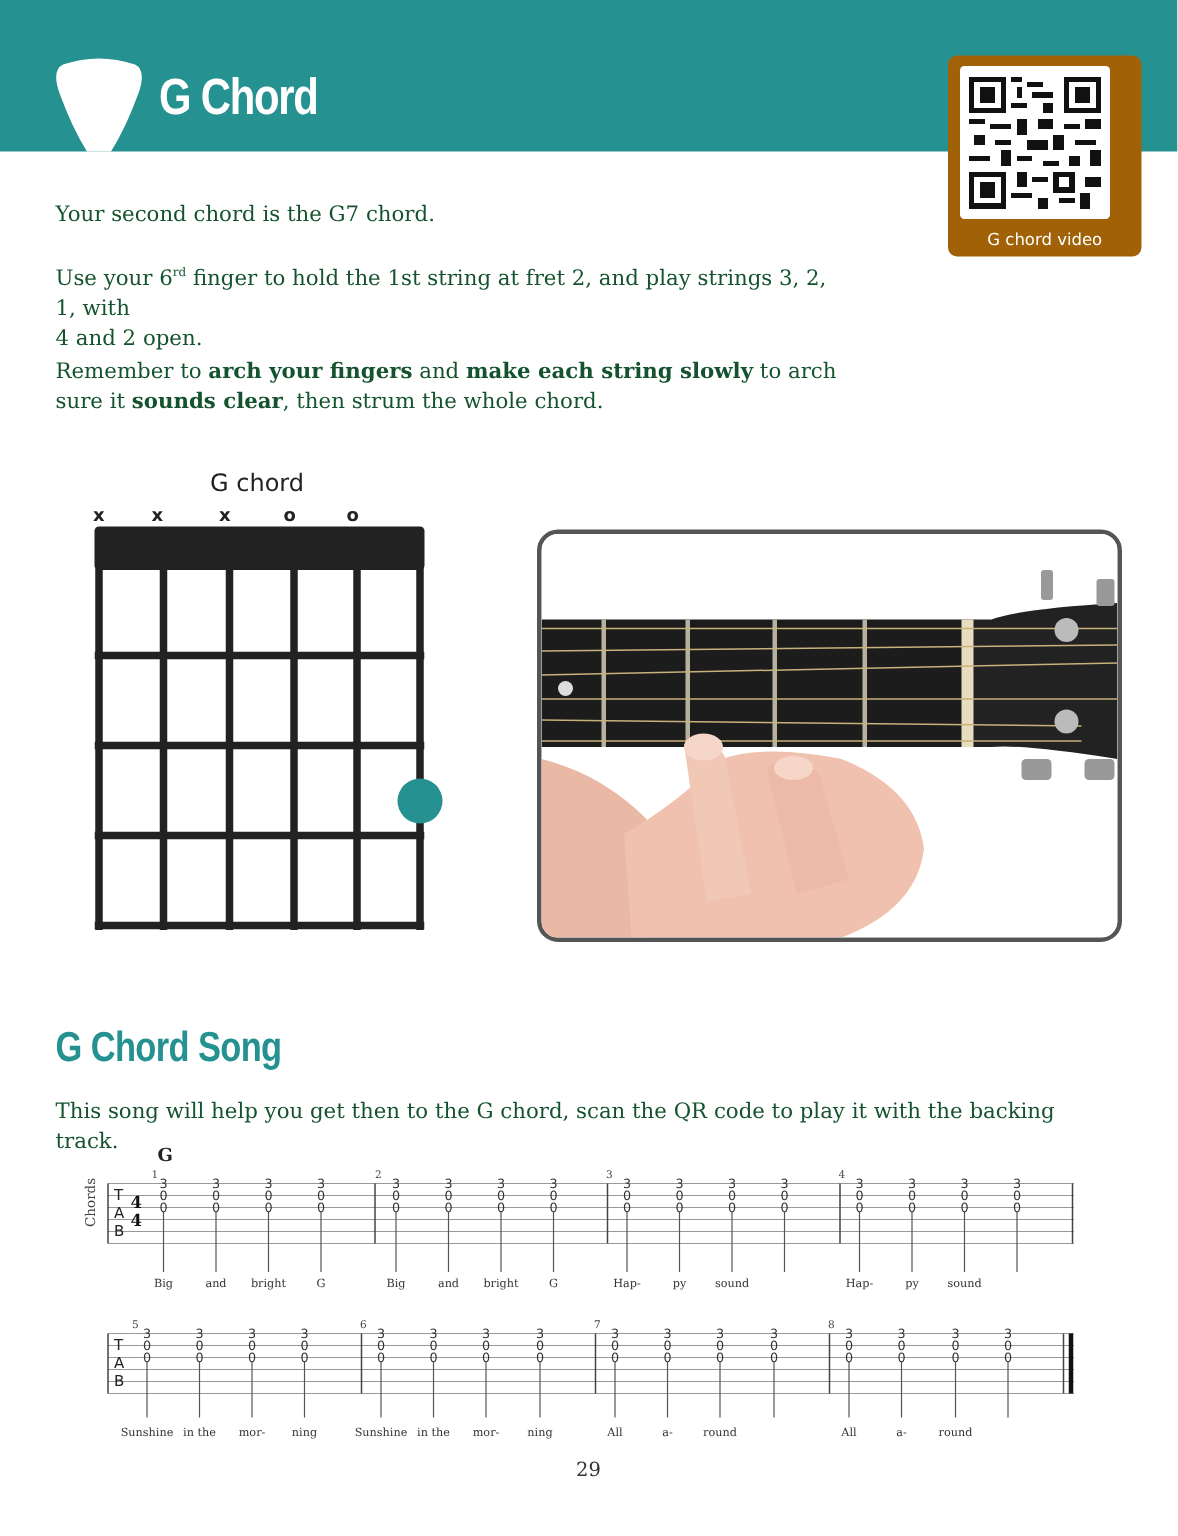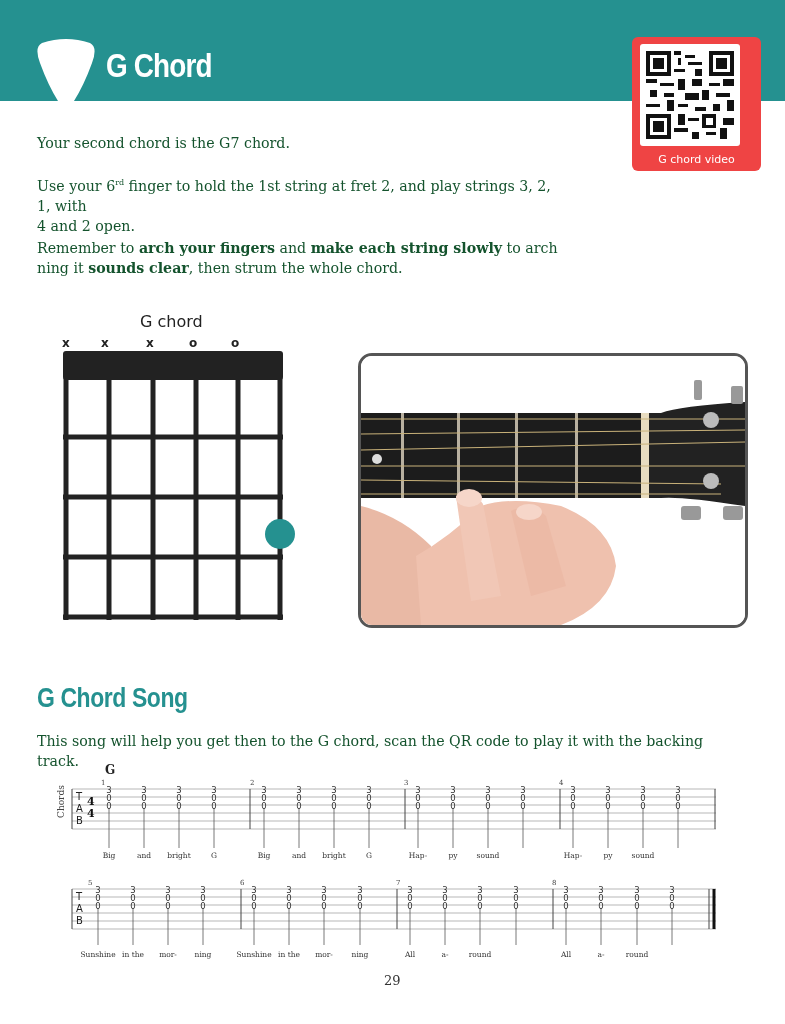--- a/index.html
+++ b/index.html
@@ -3,21 +3,21 @@
 <meta charset="utf-8">
 <style>
   * { box-sizing: border-box; margin: 0; padding: 0; }
   html, body { width: 785px; height: 1024px; background: #ffffff; overflow: hidden; }
   body { position: relative; font-family: "DejaVu Serif", serif; color: #222; }
 
   .header-band { position: absolute; left: 0; top: 0; width: 785px; height: 101px; background: #259190; }
   .pick-icon { position: absolute; left: 36px; top: 37px; width: 60px; height: 66px; }
   .page-title { position: absolute; left: 106px; top: 46px; font-family: "Liberation Sans", sans-serif; font-weight: bold; font-size: 34px; color: #ffffff; letter-spacing: -1px; transform: scaleX(0.82); transform-origin: left center; }
 
-  .qr-box { position: absolute; left: 632px; top: 37px; width: 129px; height: 134px; background: #ef4444; border-radius: 6px; }
+  .qr-box { position: absolute; left: 632px; top: 37px; width: 129px; height: 134px; background: #a16207; border-radius: 6px; }
   .qr-inner { position: absolute; left: 8px; top: 7px; width: 100px; height: 102px; background: #fff; border-radius: 3px; padding: 6px; }
   .qr-label { position: absolute; left: 0; right: 0; bottom: 5px; text-align: center; color: #fff; font-family: "DejaVu Sans", sans-serif; font-size: 11px; }
 
   .body-text { position: absolute; left: 37px; font-size: 14.2px; line-height: 20px; color: #14532d; width: 530px; }
   .body-text b { font-weight: bold; }
   sup { font-size: 8px; vertical-align: super; line-height: 0; }
 
   .chord-title { position: absolute; left: 140px; top: 312px; font-family: "DejaVu Sans", sans-serif; font-size: 16px; color: #222; }
   .string-mark { position: absolute; top: 336px; font-family: "DejaVu Sans", sans-serif; font-size: 12px; font-weight: bold; color: #222; }
   .nut { position: absolute; left: 63px; top: 351px; width: 220px; height: 29px; background: #222; border-radius: 3px; }
@@ -93,21 +93,21 @@
           <rect x="17" y="23" width="3" height="1"></rect>
           <rect x="21" y="22" width="2" height="3"></rect>
       </g>
     </svg>
   </div>
   <div class="qr-label">G chord video</div>
 </div>
 
 <p class="body-text" style="top:133px;">Your second chord is the G7 chord.</p>
 <p class="body-text" style="top:176px;"><span>Use your 6</span><sup>rd</sup><span> finger to hold the 1st string at fret 2, and play strings 3, 2, 1, with</span><br><span>4 and 2 open.</span></p>
-<p class="body-text" style="top:238px;"><span>Remember to </span><b>arch your fingers</b><span> and </span><b>make each string slowly</b><span> to arch</span><br><span>ning it </span><b>sounds clear</b><span>, then strum the whole chord.</span></p>
+<p class="body-text" style="top:238px;"><span>Remember to </span><b>arch your fingers</b><span> and </span><b>make each string slowly</b><span> to arch</span><br><span>sure it </span><b>sounds clear</b><span>, then strum the whole chord.</span></p>
 
 <div class="chord-title">G chord</div>
 <div class="string-mark" style="left:62px;">x</div>
 <div class="string-mark" style="left:101px;">x</div>
 <div class="string-mark" style="left:146px;">x</div>
 <div class="string-mark" style="left:189px;">o</div>
 <div class="string-mark" style="left:231px;">o</div>
 <div class="nut"></div>
 <svg class="fret-grid" viewBox="0 0 220 242">
   <g stroke="#222" stroke-width="5" fill="none">

